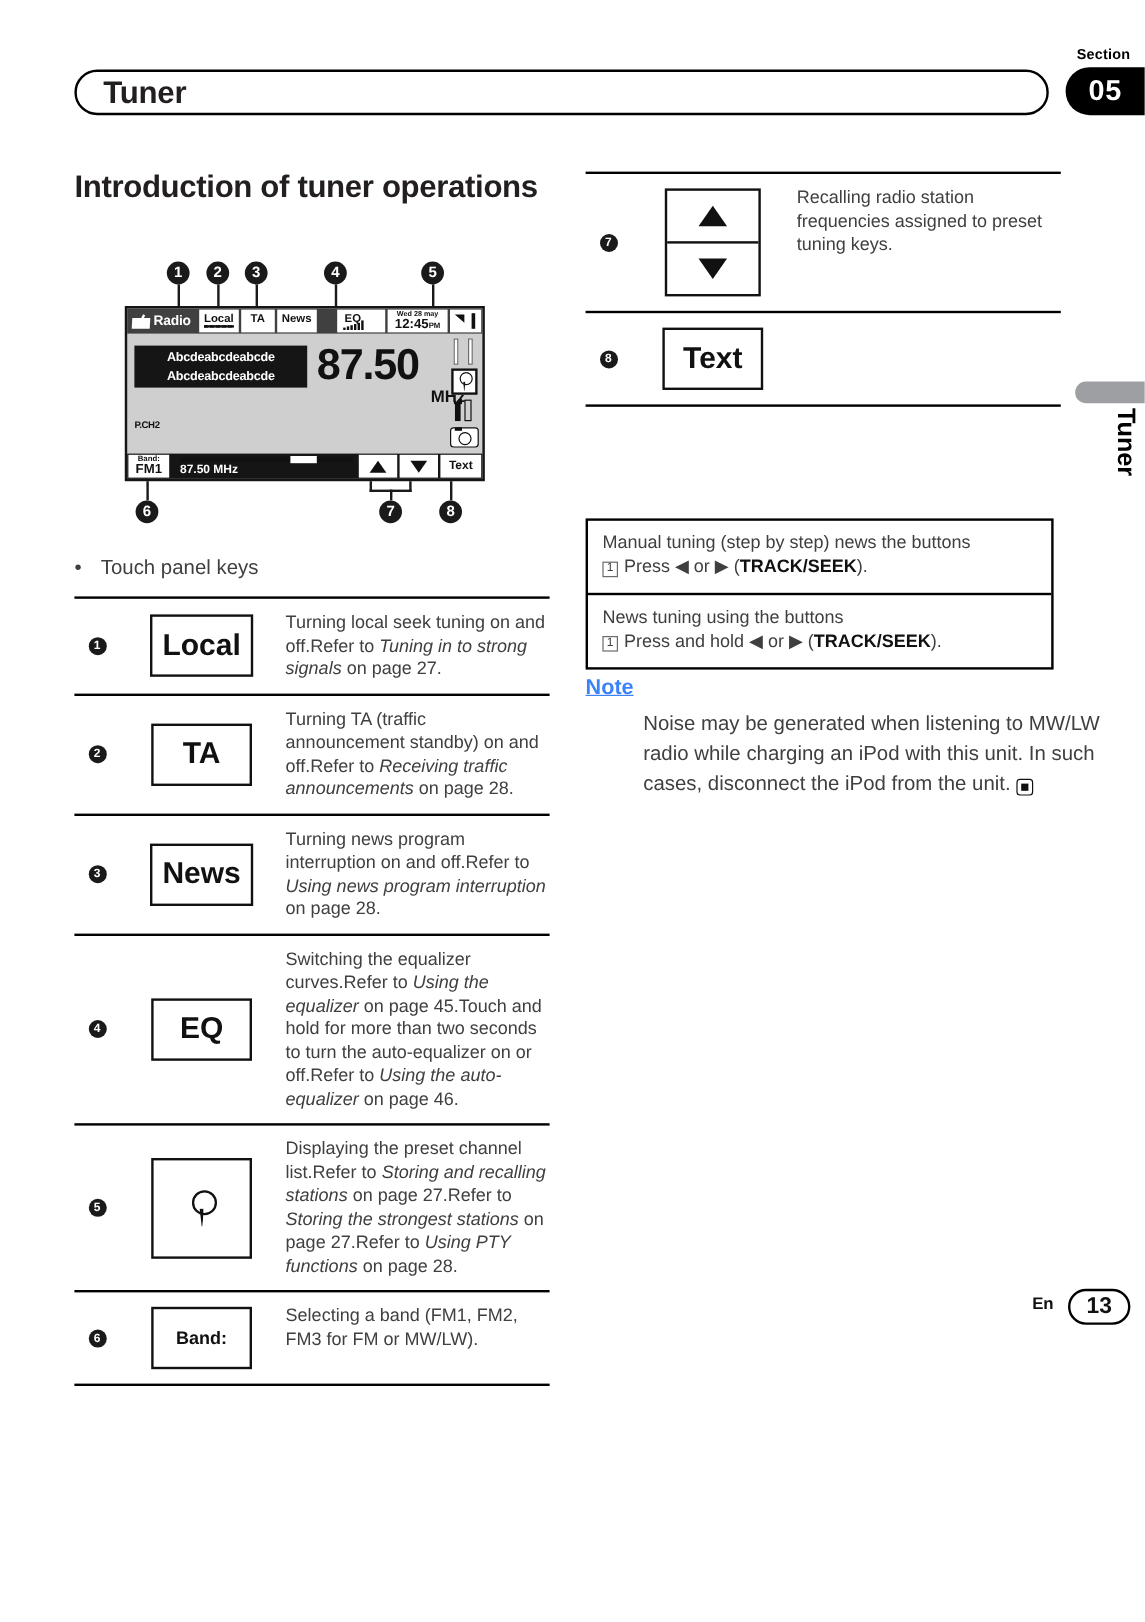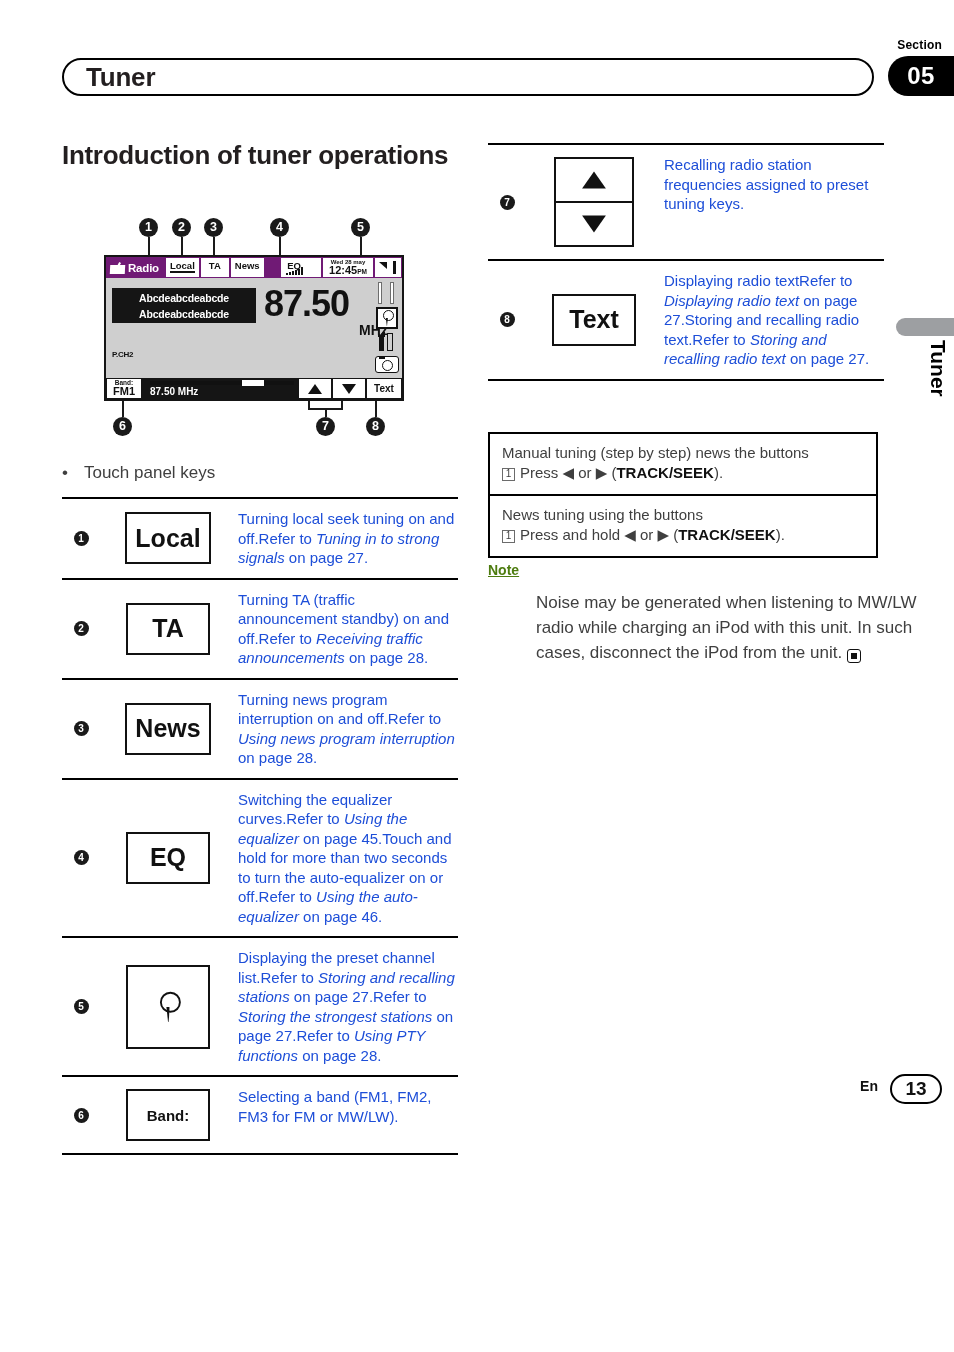--- a/index.html
+++ b/index.html
@@ -72,21 +72,21 @@
   .leader { position: absolute; background: #1a1a1a; }
 
   .screen {
     position: absolute; left: 42px; top: 37px;
     width: 300px; height: 146px;
     background: #cfcfcf;
     border: 2px solid #151515;
   }
   .sc-top {
     position: absolute; left: 0; top: 0; width: 100%; height: 21px;
-    background: #701a75; display: flex; align-items: stretch;
+    background: #404040; display: flex; align-items: stretch;
   }
   .sc-radio { display:flex; align-items:center; gap:3px; padding-left:4px; padding-right:6px; color:#fff; }
   .radio-icon { width: 15px; height: 12px; position: relative; }
   .radio-icon::before {
     content: ""; position: absolute; left: 0; top: 3px; width: 15px; height: 9px;
     background: #fff; transform: skewX(-3deg);
   }
   .radio-icon::after {
     content: ""; position: absolute; left: 8px; top: 0px; width: 1.5px; height: 5px;
     background: #fff; transform: rotate(28deg);
@@ -201,42 +201,42 @@
   }
   .keybox.small { font-size: 15px; }
   .keybox.tall { min-height: 84px; }
   .keybox.stack { flex-direction: column; padding: 0; min-width: 80px; min-height: 90px; }
   .keybox.stack .half {
     flex: 1; width: 100%; display:flex; align-items:center; justify-content:center;
   }
   .keybox.stack .half + .half { border-top: 2.6px solid #111; }
   .kd {
     flex: 1; padding: 10px 0 10px 2px;
-    font-size: 15px; line-height: 19.5px; color: #1d4ed8;
+    font-size: 15px; line-height: 19.5px; color: #404040;
   }
   .kd i { font-style: italic; }
 
   .keytable.right { left: 488px; top: 143px; width: 396px; }
 
   
   .procbox {
     position: absolute; left: 488px; width: 390px;
     border: 2.4px solid #000;
   }
   .procbox .pbrow { padding: 9px 12px 11px 12px; font-size: 15px; line-height: 20px; color: #3f3f3f; }
   .pbrow + .pbrow { border-top: 2.4px solid #000; }
   .stepnum {
     display:inline-flex; align-items:center; justify-content:center;
     width: 13px; height: 13px; border: 1.3px solid #6b6b6b; color:#3f3f3f;
     font-size: 10px; margin-right: 5px; vertical-align: 1px;
   }
   .pbrow b { color: #111; font-weight: bold; }
 
   
-  .note-h { position: absolute; left: 488px; top: 562px; font-size: 14px; font-weight: bold; color:#4d7c0f;text-decoration:underline; }
+  .note-h { position: absolute; left: 488px; top: 562px; font-size: 18px; font-weight: bold; color:#3b82f6;text-decoration:underline; }
   .note-b { position: absolute; left: 488px; top: 590px; width: 395px; font-size: 17px; line-height: 25px; color: #3f3f3f; margin-left: 48px; }
   .endmark {
     display:inline-flex; align-items:center; justify-content:center;
     width: 14px; height: 14px; border: 1.6px solid #111; border-radius: 3px; vertical-align: -1px;
   }
   .endmark::before { content:""; width:6px; height:6px; background:#111; display:block; }
 
   
   .foot-en { position: absolute; right: 76px; bottom: 42px; font-size: 14px; font-weight: bold; color:#111; }
   .foot-pg {
@@ -448,21 +448,20 @@
         </div>
         <div class="kd">Recalling radio station frequencies assigned to preset tuning keys.</div>
       </div>
       <div class="krow">
         <div class="kn">
           <span class="kdot">8</span>
         </div>
         <div class="kb">
           <div class="keybox">Text</div>
         </div>
-        <div class="kd">Displaying radio textRefer to <i>Displaying radio text</i> on page 27.Storing and recalling radio text.Refer to <i>Storing and recalling radio text</i> on page 27.</div>
       </div>
     </div>
 
   <div class="procbox" id="proc-box" style="top:432px;">
       <div class="pbrow">
         <div>Manual tuning (step by step) news the buttons</div>
         <div><span class="stepnum">1</span>Press ◀ or ▶ (<b>TRACK/SEEK</b>).</div>
       </div>
       <div class="pbrow">
         <div>News tuning using the buttons</div>

